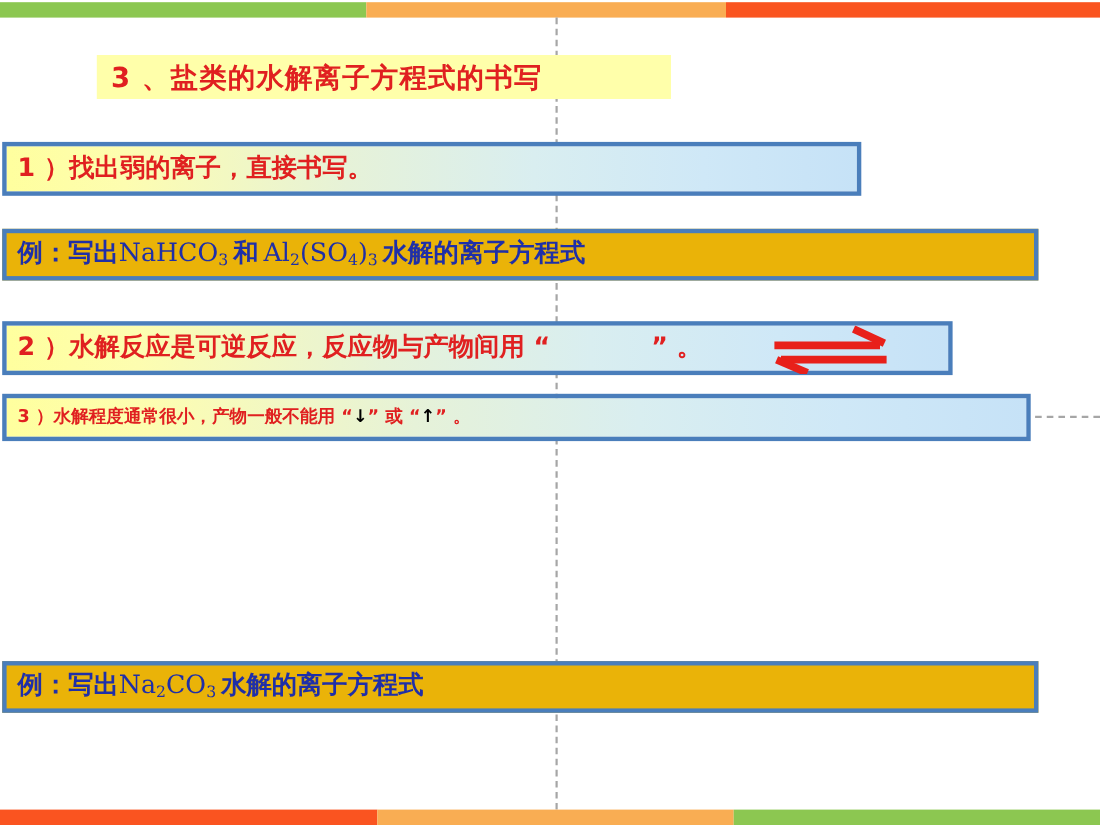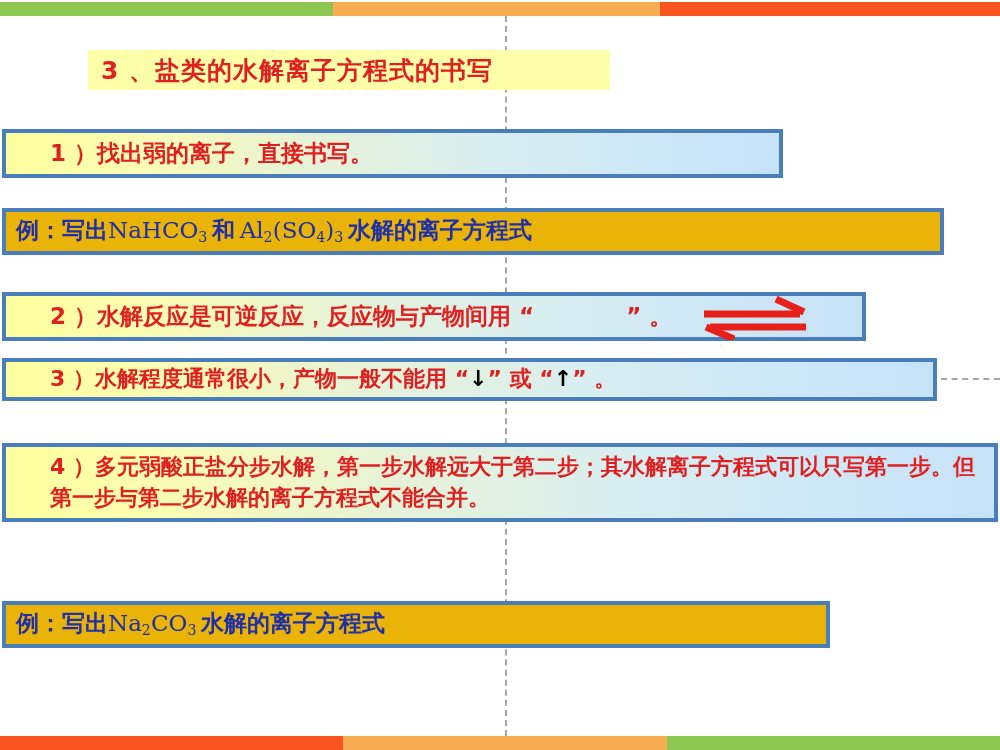--- a/index.html
+++ b/index.html
@@ -83,31 +83,30 @@
     padding-right: 6px;
     white-space: nowrap;
     line-height: 1.38;
   }
   .box .txt.wrap { white-space: normal; }
 
   
   .grad-ygb {
     background: linear-gradient(to right, #ffff9e 0%, #fdfdb0 14%,
                  #e6f2d8 40%, #d9eef0 62%, #cfe8f7 82%, #c6e2f7 100%);
-    padding-left: 34px;
   }
   
   .solid-y { background: #eab308; }
 
   .red   { color: #e02020; }
   .blue  { color: #1f2fa8; }
   .black { color: #000000; }
 
   .cn24 { font-size: 23px; font-weight: bold; }
-  .cn22 { font-size: 22px; font-weight: bold; }
+  .cn22 { font-size: 16px; font-weight: bold; }
 
   
   .formula {
     font-family: "DejaVu Serif", "Liberation Serif", serif;
     font-weight: normal;
   }
   .formula sub {
     font-size: 0.62em;
     vertical-align: -0.28em;
   }
@@ -169,27 +168,22 @@
       <line x1="6" y1="31" x2="34" y2="43" stroke="#e8201a" stroke-width="7" stroke-linecap="butt"></line>
     </svg>
   </div>
 
   <div class="box grad-ygb" style="left:2px; top:358px; width:935px; height:43px;">
     <div class="txt cn22 red">
       <span>3 ）</span><span>水解程度通常很小，产物一般不能用 “</span><span class="black">↓</span><span>” 或 “</span><span class="black">↑</span><span>” 。</span>
     </div>
   </div>
 
-  <div class="box grad-ygb" style="left:2px; top:443px; width:996px; height:79px;">
-    <div class="txt wrap cn22 red">
-      <span>4 ）</span><span>多元弱酸正盐分步水解，第一步水解远大于第二步；其水解离子方程式可以只写第</span><span>一步。但第一步与第二步水解的离子方程式不能合并。</span>
-    </div>
-  </div>
 
-  <div class="box solid-y" style="left:2px; top:601px; width:828px; height:47px;">
+  <div class="box solid-y" style="left:2px; top:601px; width:942px; height:47px;">
     <div class="txt cn24 blue">
       <span>例：</span><span>写出</span><span class="formula"><span>Na</span><sub>2</sub><span>CO</span><sub>3</sub></span> <span>水解的离子方程式</span>
     </div>
   </div>
 
   <div class="bar bottom">
     <div class="seg" style="width:343px;background:#fa5420;"></div>
     <div class="seg" style="width:324px;background:#f9ad53;"></div>
     <div class="seg" style="width:333px;background:#8cc751;"></div>
   </div>

